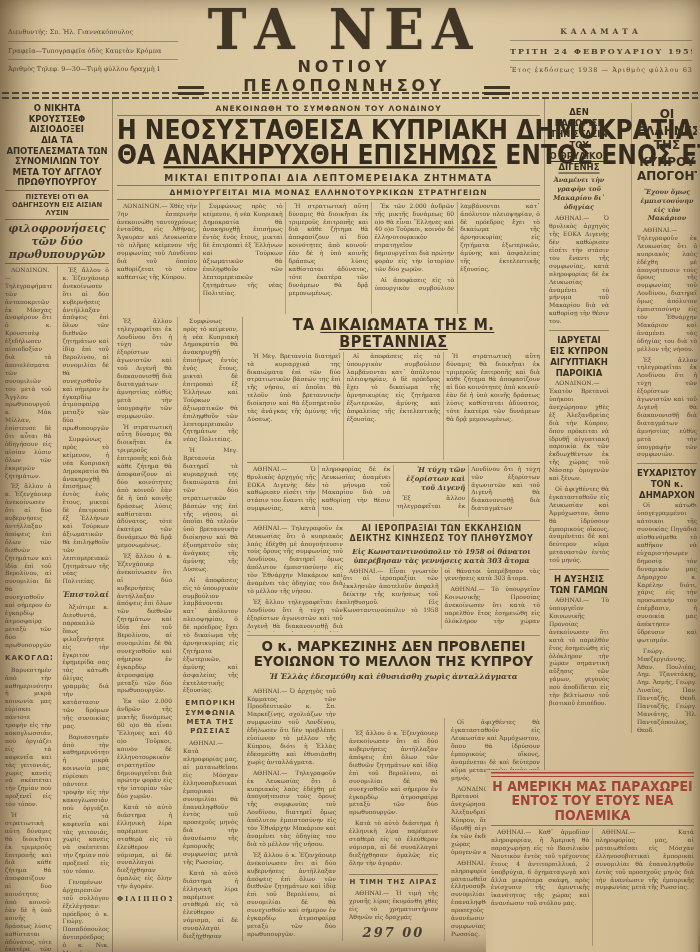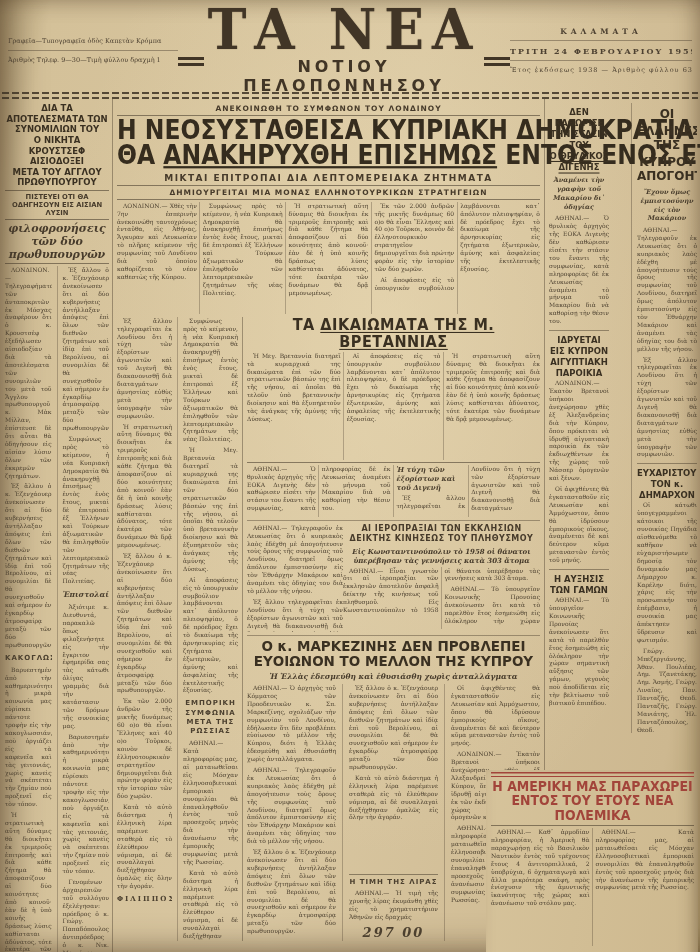--- a/index.html
+++ b/index.html
@@ -14,21 +14,21 @@
   
   .mast{display:grid;grid-template-columns:170px 1fr 182px;align-items:center;height:92px;padding:6px 8px 0 8px;box-sizing:border-box;}
   .mast-side{font-size:6.5px;line-height:1;color:#4d4131;}
   .mast-side .ln{padding:6px 0 5px;border-bottom:1px solid rgba(77,65,49,.45);white-space:nowrap;overflow:hidden;}
   .mast-side .ln:last-child{border-bottom:none;}
   .mast-right{text-align:center;letter-spacing:1px;}
   .mast-right .city{font-weight:bold;letter-spacing:4px;font-size:7.5px;}
   .mast-right .date{font-weight:bold;font-size:8px;letter-spacing:2px;}
   .mast-center{text-align:center;}
   .mast-title{font-family:"DejaVu Serif",serif;font-weight:bold;font-size:52px;line-height:.92;letter-spacing:8px;color:#413526;transform:scaleY(1.08);text-shadow:0 0 1px rgba(65,53,38,.6);}
-  .mast-subrow{display:flex;align-items:flex-start;justify-content:center;gap:8px;margin-top:3px;}
+  .mast-subrow{display:flex;align-items:flex-end;justify-content:center;gap:8px;margin-top:3px;}
   .bars{width:30px;height:9px;background:linear-gradient(#413526 0 3px,transparent 3px 6px,#413526 6px 9px);}
   .mast-sub{font-family:"DejaVu Sans",sans-serif;font-weight:bold;font-size:16px;letter-spacing:4px;color:#413526;}
   .chain{height:7px;margin:0 2px;
     background:
       repeating-linear-gradient(90deg, rgba(62,51,36,.85) 0 7px, rgba(62,51,36,0) 7px 10px) 0 0/100% 2px no-repeat,
       repeating-linear-gradient(90deg, rgba(62,51,36,.85) 0 7px, rgba(62,51,36,0) 7px 10px) 0 100%/100% 2px no-repeat;}
   
   .bodytxt{font-size:6px;line-height:1.32;text-align:justify;color:#4c402f;}
   .bodytxt p{margin:0 0 3px;text-indent:6px;}
   .rule{border-top:1px solid rgba(62,51,36,.55);margin:2px 0;}
@@ -58,29 +58,29 @@
   .cols5{columns:5;column-gap:6px;column-rule:1px solid rgba(62,51,36,.3);height:112px;overflow:hidden;margin-top:2px;}
   .cmain{display:grid;grid-template-columns:126px 1fr;height:624px;margin-top:3px;}
   .lstrip{display:flex;gap:5px;border-right:1px solid rgba(62,51,36,.4);padding-right:4px;overflow:hidden;}
   .lstrip>div{flex:1;overflow:hidden;}
   .lstrip>div+div{border-left:1px solid rgba(62,51,36,.3);padding-left:5px;}
   .rmain{padding-left:4px;display:flex;flex-direction:column;overflow:hidden;}
   .sec-rights .sec-h{font-size:14.5px;letter-spacing:.5px;}
   .rights-body{columns:3;column-gap:6px;column-rule:1px solid rgba(62,51,36,.3);height:108px;overflow:hidden;margin-top:3px;}
   .sec-dig .sec-h{font-size:13px;}
   .dig-body{columns:4;column-gap:6px;column-rule:1px solid rgba(62,51,36,.3);height:52px;overflow:hidden;margin-top:2px;}
-  .bracket-h{font-weight:bold;font-style:italic;font-size:7px;text-align:left;margin:1px 0 2px;}
+  .bracket-h{font-weight:bold;font-style:italic;font-size:7px;text-align:right;margin:1px 0 2px;}
   .sec-church{display:grid;grid-template-columns:96px 1fr;height:108px;overflow:hidden;margin-top:3px;border-top:1px solid rgba(62,51,36,.4);padding-top:3px;}
   .church-h{font-family:"DejaVu Sans",sans-serif;font-weight:bold;font-size:8px;line-height:1.3;text-align:center;letter-spacing:.5px;}
   .church-it{font-weight:bold;font-style:italic;font-size:7px;text-align:center;margin:2px 0;}
   .church-body{columns:2;column-gap:6px;column-rule:1px solid rgba(62,51,36,.3);height:62px;overflow:hidden;}
   .sec-markez{border-top:1px solid rgba(62,51,36,.4);margin-top:3px;padding-top:3px;flex:1;display:flex;flex-direction:column;overflow:hidden;}
   .sec-markez .sec-h{font-size:13.5px;line-height:1.12;}
   .markez-it{font-weight:bold;font-style:italic;font-size:7.5px;text-align:center;margin:3px 0;}
-  .markez-body{display:flex;gap:6px;flex:1;overflow:hidden;}
+  .markez-body{display:flex;gap:6px;flex:1;overflow:hidden;align-items:flex-end;}
   .markez-body>div{flex:1;overflow:hidden;display:flex;flex-direction:column;}
   .markez-body>div+div{border-left:1px solid rgba(62,51,36,.3);padding-left:6px;}
   .lira-h{font-family:"DejaVu Sans",sans-serif;font-weight:bold;font-size:7px;text-align:center;letter-spacing:1px;margin:4px 0 2px;border-top:1px solid rgba(62,51,36,.5);padding-top:3px;}
   .lira-num{font-weight:bold;font-style:italic;font-size:13px;text-align:center;letter-spacing:2px;margin-top:2px;}
   
   .rcols{display:flex;gap:22px;height:630px;overflow:hidden;}
   .rcols>div{flex:1;overflow:hidden;}
   .rcols>div+div{border-left:1px solid rgba(62,51,36,.35);padding-left:5px;}
   .rh{font-family:"DejaVu Sans",sans-serif;font-weight:bold;font-size:12px;line-height:1.3;text-align:center;color:#3a3021;transform:scaleY(1.05);}
   .rh-sm{font-size:8.5px;}
@@ -98,20 +98,21 @@
   .am-it{font-weight:bold;font-style:italic;font-size:6.8px;text-align:center;line-height:1.35;margin:3px 0;color:#4c402f;}
   .am-body{columns:2;column-gap:6px;column-rule:1px solid rgba(62,51,36,.3);height:118px;overflow:hidden;margin-top:2px;}
 </style>
 </head>
 <body>
 
 <div class="page">
 
   <header class="mast">
     <div class="mast-side">
+      <div class="ln">Διευθυντής: Σπ. Ἠλ. Γιαννακόπουλος</div>
       <div class="ln">Γραφεῖα—Τυπογραφεῖα ὁδὸς Καπετὰν Κρόμπα</div>
       <div class="ln">Ἀριθμὸς Τηλεφ. 9—30—Τιμὴ φύλλου δραχμὴ 1</div>
     </div>
     <div class="mast-center">
       <div class="mast-title">ΤΑ ΝΕΑ</div>
       <div class="mast-subrow">
         <span class="bars"></span>
         <span class="mast-sub">ΝΟΤΙΟΥ ΠΕΛΟΠΟΝΝΗΣΟΥ</span>
         <span class="bars"></span>
       </div>
@@ -120,22 +121,22 @@
       <div class="ln city">ΚΑΛΑΜΑΤΑ</div>
       <div class="ln date">ΤΡΙΤΗ 24 ΦΕΒΡΟΥΑΡΙΟΥ 1959</div>
       <div class="ln">Ἔτος ἐκδόσεως 1938 — Ἀριθμὸς φύλλου 6366</div>
     </div>
   </header>
   <div class="chain"></div>
 
   <div class="content">
 
     <section class="colL">
+      <div class="lh1">Ο ΝΙΚΗΤΑ ΚΡΟΥΣΤΣΕΦ ΑΙΣΙΟΔΟΞΕΙ</div>
       <div class="lh1">ΔΙΑ ΤΑ ΑΠΟΤΕΛΕΣΜΑΤΑ ΤΩΝ ΣΥΝΟΜΙΛΙΩΝ ΤΟΥ</div>
-      <div class="lh1">Ο ΝΙΚΗΤΑ ΚΡΟΥΣΤΣΕΦ ΑΙΣΙΟΔΟΞΕΙ</div>
       <div class="lh1">ΜΕΤΑ ΤΟΥ ΑΓΓΛΟΥ ΠΡΩΘΥΠΟΥΡΓΟΥ</div>
       <div class="rule"></div>
       <div class="ldeck">ΠΙΣΤΕΥΕΙ ΟΤΙ ΘΑ ΟΔΗΓΗΣΟΥΝ ΕΙΣ ΑΙΣΙΑΝ ΛΥΣΙΝ</div>
       <div class="rule"></div>
       <div class="lital">φιλοφρονήσεις τῶν δύο πρωθυπουργῶν</div>
       <div class="rule"></div>
       <div class="twocol bodytxt">
         <div>
           <p>ΛΟΝΔΙΝΟΝ.—Τηλεγραφήματα τῶν ἀνταποκριτῶν ἐκ Μόσχας ἀναφέρουν ὅτι ὁ κ. Κρουστσὲφ ἐξεδήλωσεν αἰσιοδοξίαν διὰ τὰ ἀποτελέσματα τῶν συνομιλιῶν του μετὰ τοῦ Ἄγγλου πρωθυπουργοῦ κ. Μὰκ Μίλλαν, ἐπίστευσε δὲ ὅτι αὗται θὰ ὁδηγήσουν εἰς αἰσίαν λύσιν ὅλων τῶν ἐκκρεμῶν ζητημάτων.</p>
           <p>Ἐξ ἄλλου ὁ κ. Ἐζενχάουερ ἀνεκοίνωσεν ὅτι αἱ δύο κυβερνήσεις ἀντήλλαξαν ἀπόψεις ἐπὶ ὅλων τῶν διεθνῶν ζητημάτων καὶ ἰδίᾳ ἐπὶ τοῦ Βερολίνου, αἱ συνομιλίαι δὲ θὰ συνεχισθοῦν καὶ σήμερον ἐν ἐγκαρδίῳ ἀτμοσφαίρᾳ μεταξὺ τῶν δύο πρωθυπουργῶν.</p>

